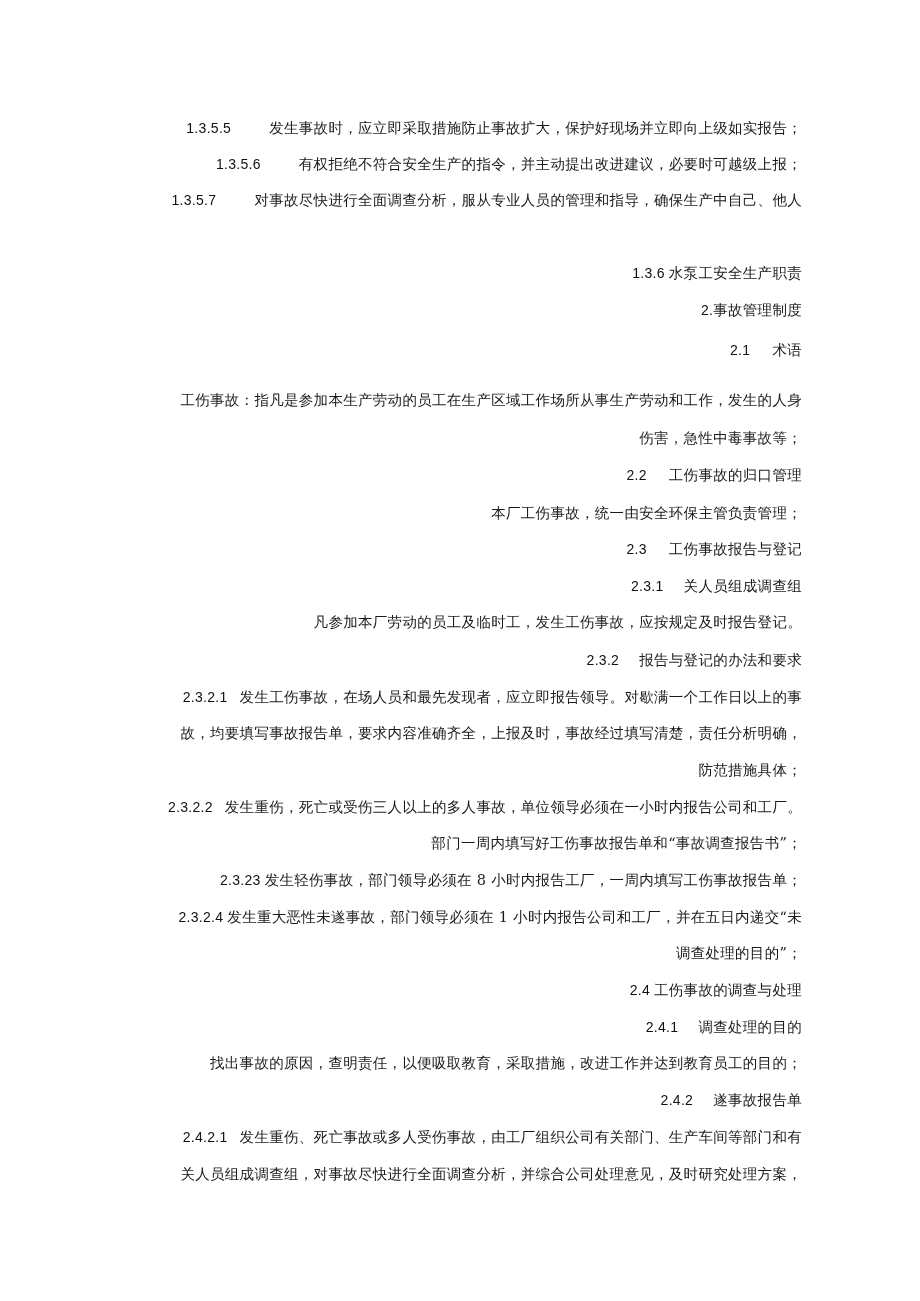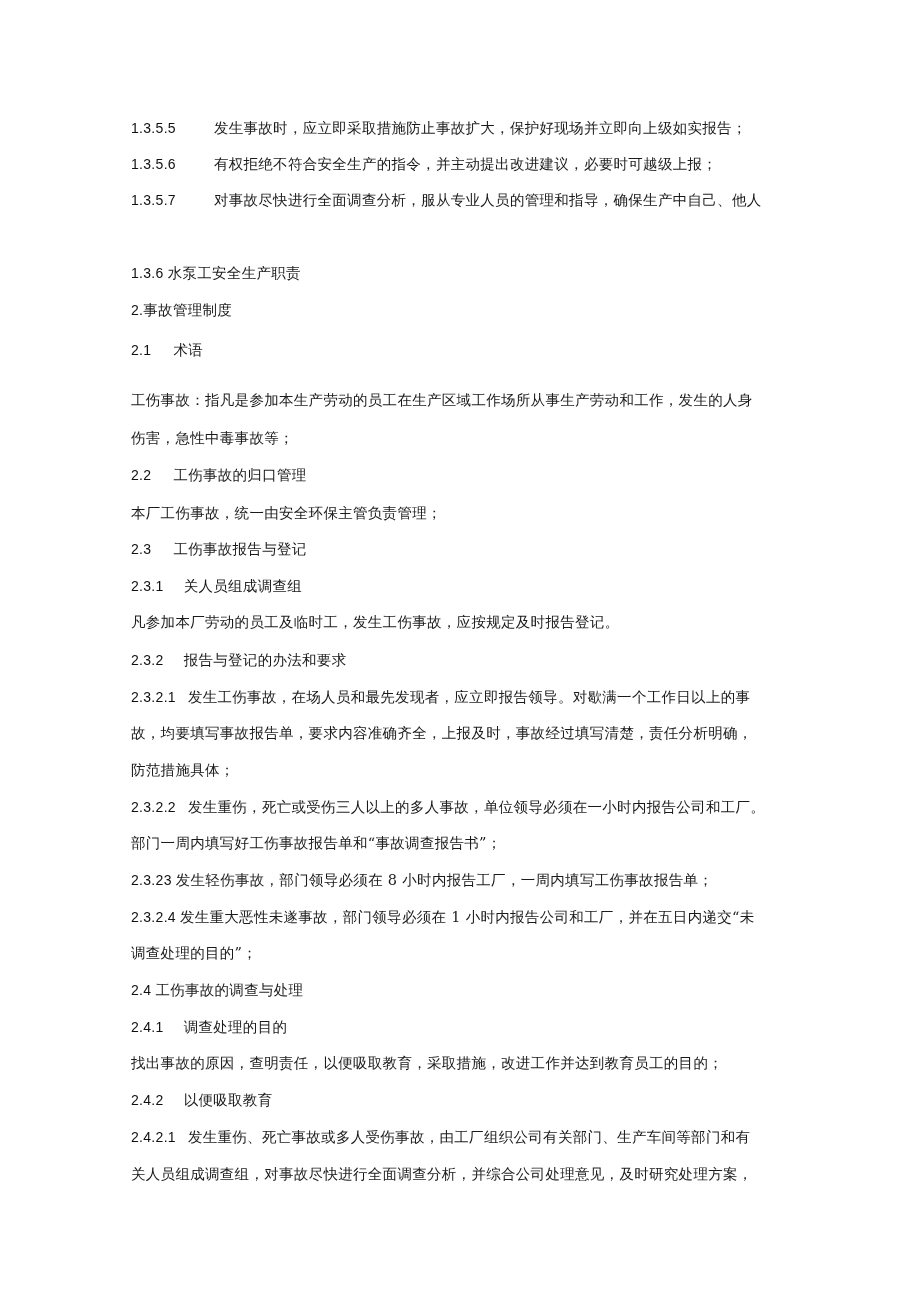--- a/index.html
+++ b/index.html
@@ -1,20 +1,20 @@
 <!DOCTYPE html>
 <html><head>
 <meta charset="utf-8">
 <style>
   html, body { margin: 0; padding: 0; background: #ffffff; }
   body { width: 920px; height: 1301px; position: relative; overflow: hidden;
          font-family: "DejaVu Serif", "Liberation Serif", serif; color: #1a1a1a; }
   .page { position: absolute; left: 0; top: 0; width: 920px; height: 1301px; background: #fff; }
-  .line { position: absolute; left: 131px; width: 665px; font-size: 14.5px; line-height: 20px;
-          white-space: nowrap; letter-spacing: 0.3px; }
+  .line { position: absolute; left: 137px; width: 665px; font-size: 14.5px; line-height: 20px;
+          white-space: nowrap; letter-spacing: 0.3px; text-align: right; }
   .num { font-family: "Liberation Sans", "DejaVu Sans", sans-serif; font-size: 14px; color: #111; }
   .gap { display: inline-block; }
 </style>
 </head>
 <body>
 
 <div class="page">
 
   <div class="line" style="top:118px">
     <span class="num">1.3.5.5</span><span class="gap" style="width:38px"></span><span>发生事故时，应立即采取措施防止事故扩大，保护好现场并立即向上级如实报告；</span>
@@ -111,21 +111,21 @@
 
   <div class="line" style="top:1017px">
     <span class="num">2.4.1</span><span class="gap" style="width:20px"></span><span>调查处理的目的</span>
   </div>
 
   <div class="line" style="top:1053px">
     <span>找出事故的原因，查明责任，以便吸取教育，采取措施，改进工作并达到教育员工的目的；</span>
   </div>
 
   <div class="line" style="top:1090px">
-    <span class="num">2.4.2</span><span class="gap" style="width:20px"></span><span>以便吸取教育</span>
+    <span class="num">2.4.2</span><span class="gap" style="width:20px"></span><span>遂事故报告单</span>
   </div>
 
   <div class="line" style="top:1127px">
     <span class="num">2.4.2.1</span><span class="gap" style="width:12px"></span><span>发生重伤、死亡事故或多人受伤事故，由工厂组织公司有关部门、生产车间等部门和有</span>
   </div>
 
   <div class="line" style="top:1164px">
     <span>关人员组成调查组，对事故尽快进行全面调查分析，并综合公司处理意见，及时研究处理方案，</span>
   </div>
 

